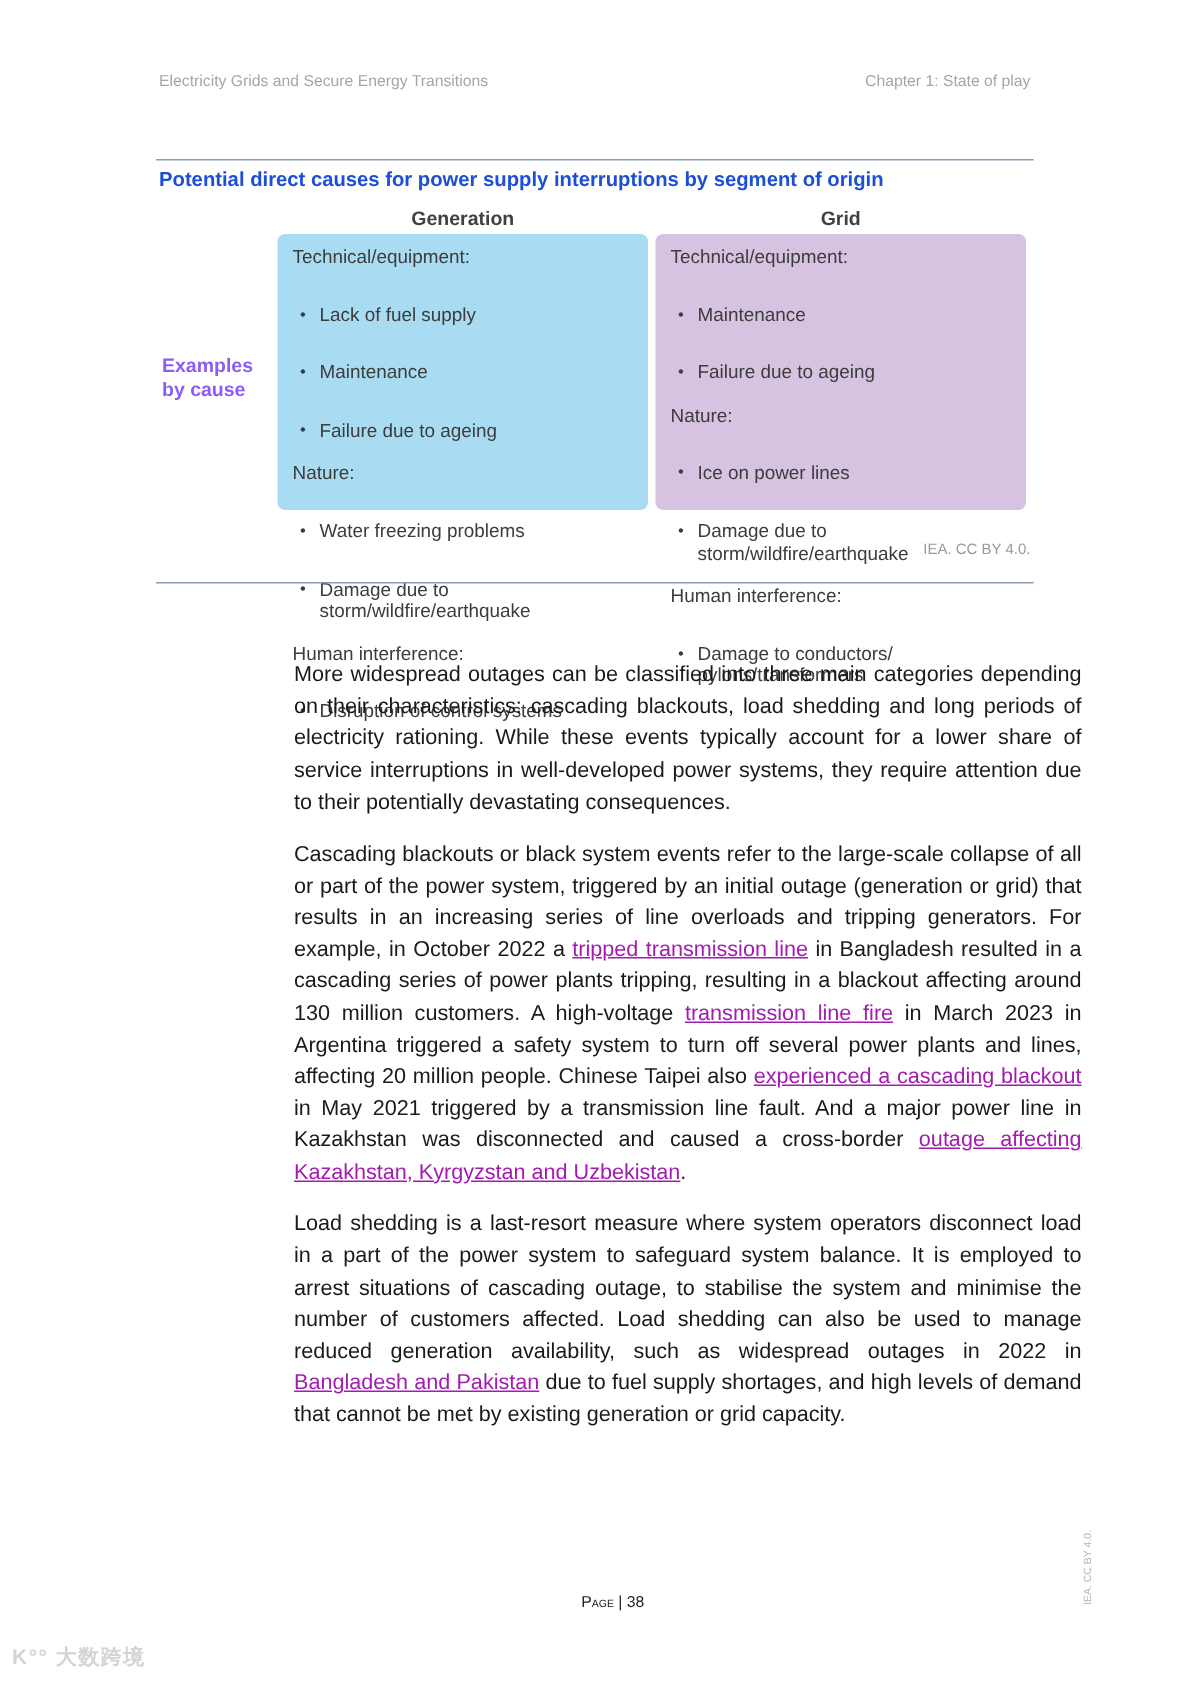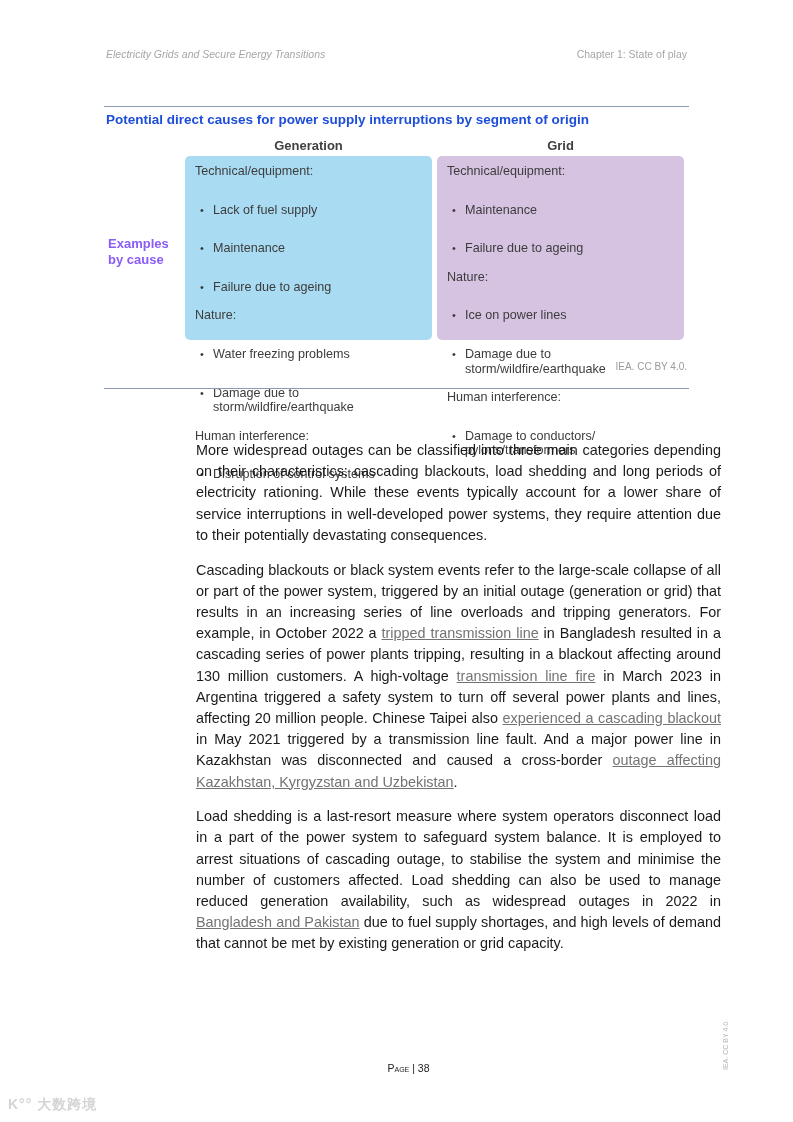--- a/index.html
+++ b/index.html
@@ -1,39 +1,39 @@
 <!DOCTYPE html>
 <html><head>
 <meta charset="utf-8">
 <style>
   html, body { margin: 0; padding: 0; background: #ffffff; }
   body { width: 793px; height: 1122px; position: relative; overflow: hidden; font-family: "Liberation Sans", sans-serif; color: #1a1a1a; }
   .running-header { position: absolute; top: 48px; font-size: 10.5px; color: #a6a6a6; }
-  .rh-left { left: 106px; font-style: italic; }
+  .rh-left { left: 106px; }
   .rh-right { right: 106px; }
   .figure-rule { position: absolute; left: 104px; width: 585px; height: 1px; background: #8c9bb3; }
   .rule-top { top: 106px; }
   .rule-bottom { top: 388px; }
   .figure-title { position: absolute; left: 106px; top: 112px; font-size: 13.5px; font-weight: bold; color: #1d4ed8; }
   .col-head { position: absolute; top: 138px; font-size: 13px; font-weight: bold; color: #404040; text-align: center; }
   .col-gen { left: 185px; width: 247px; }
   .col-grid { left: 437px; width: 247px; }
   .row-label { position: absolute; left: 108px; top: 236px; font-size: 13px; font-weight: bold; color: #8b5cf6; line-height: 16px; }
   .box { position: absolute; top: 156px; height: 184px; border-radius: 5px; box-sizing: border-box; padding: 8px 10px 0 10px; font-size: 12.6px; line-height: 14.6px; color: #3c3c3c; }
   .box-gen { left: 185px; width: 247px; background: #a9dcf2; }
   .box-grid { left: 437px; width: 247px; background: #d6c3e2; }
   .group { margin-bottom: 14px; }
   .group-title { }
   .group ul { list-style: none; margin: 0; padding: 0; }
   .group li { position: relative; padding-left: 18px; margin-top: 24px; }
   .group li::before { content: "\2022"; position: absolute; left: 5px; top: 0; font-size: 11px; }
   .credit { position: absolute; right: 106px; top: 361px; font-size: 10px; color: #9a9a9a; }
   .body-text { position: absolute; left: 162px; width: 525px; top: 440px; font-size: 14.4px; line-height: 21.2px; color: #1a1a1a; text-align: justify; margin-left: 34px; }
   .body-text p { margin: 0 0 13.5px 0; }
-  .body-text a { color: #737373; text-decoration: underline; }
+  .body-text a { color: #a21caf; text-decoration: underline; }
   .page-num { position: absolute; top: 1062px; left: 12px; width: 793px; text-align: center; font-size: 10.5px; color: #222; }
   .page-num .sc { font-variant: small-caps; }
   .side-credit { position: absolute; left: 722px; top: 1070px; font-size: 7px; color: #b5b5b5; transform: rotate(-90deg); transform-origin: left top; white-space: nowrap; }
   .watermark { position: absolute; left: 8px; top: 1096px; font-size: 14px; color: #d4d4d4; font-weight: bold; letter-spacing: 1px; }
 </style>
 </head>
 <body>
 
 <div class="running-header rh-left">Electricity Grids and Secure Energy Transitions</div>
 <div class="running-header rh-right">Chapter 1: State of play</div>

